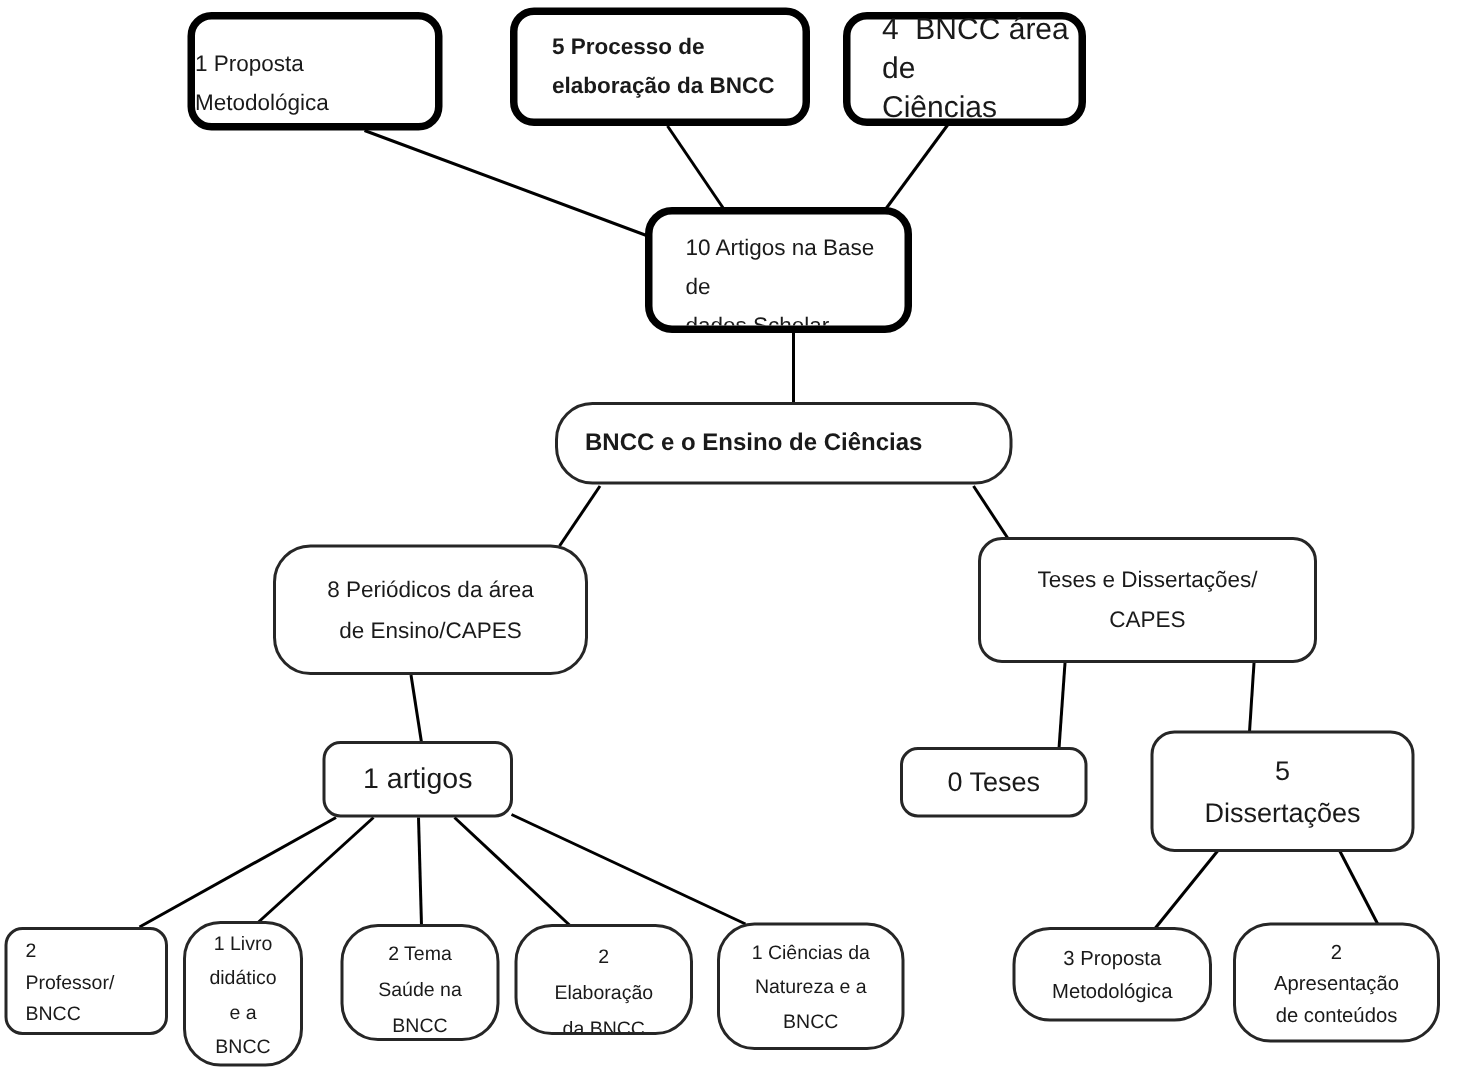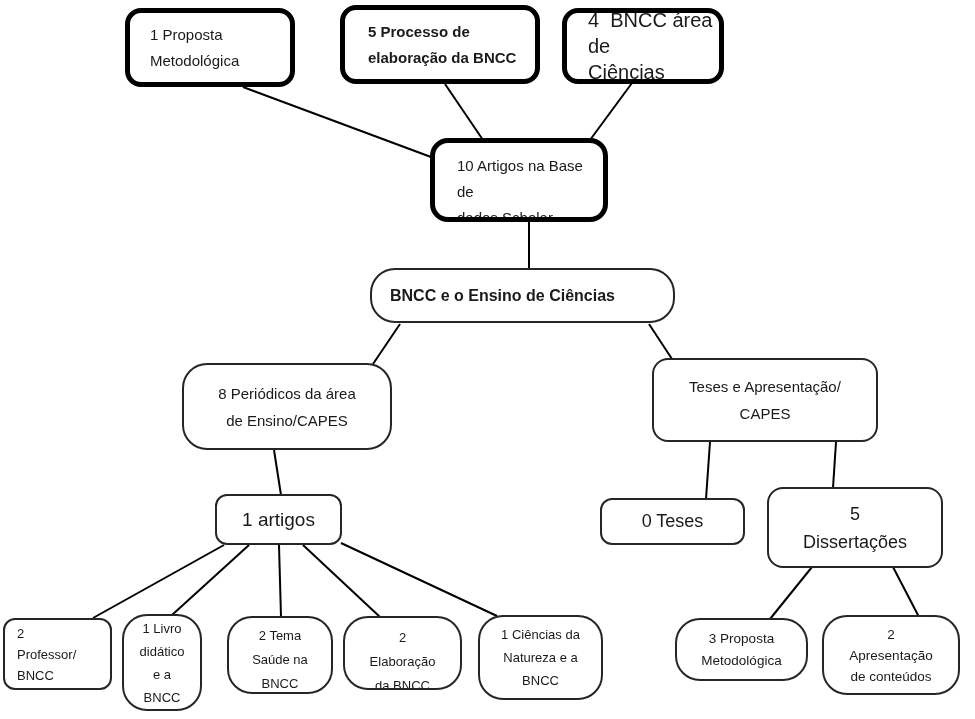--- a/index.html
+++ b/index.html
@@ -47,21 +47,21 @@
     <line x1="249" y1="545" x2="172" y2="615"></line>
     <line x1="279" y1="545" x2="281" y2="617"></line>
     <line x1="303" y1="545" x2="380" y2="617"></line>
     <line x1="341" y1="543" x2="497" y2="616"></line>
     <line x1="710" y1="442" x2="706" y2="499"></line>
     <line x1="836" y1="442" x2="833" y2="488"></line>
     <line x1="812" y1="567" x2="770" y2="619"></line>
     <line x1="893" y1="567" x2="919" y2="617"></line>
   </svg>
 
-  <div class="node thick leftalign" style="left:125px; top:8px; width:170px; height:79px; font-size:15px; line-height:26px; padding-left:20px;">
+  <div class="node thick leftalign" style="left:125px; top:8px; width:170px; height:79px; font-size:15px; line-height:26px; align-items:flex-end;">
     <span class="lbl">1 Proposta
 Metodológica</span>
   </div>
 
   <div class="node thick leftalign" style="left:340px; top:5px; width:200px; height:79px; font-size:15px; line-height:26px; padding-left:23px;font-weight:bold;">
     <span class="lbl">5 Processo de
 elaboração da BNCC</span>
   </div>
 
   <div class="node thick leftalign" style="left:562px; top:8px; width:162px; height:76px; font-size:20px; line-height:26px; padding-left:21px;">
@@ -78,29 +78,29 @@
   <div class="node thin leftalign bold" style="left:370px; top:268px; width:305px; height:55px; font-size:16px; padding-left:18px;">
     <span class="lbl">BNCC e o Ensino de Ciências</span>
   </div>
 
   <div class="node thin" style="left:182px; top:363px; width:210px; height:87px; font-size:15px; line-height:27px;">
     <span class="lbl">8 Periódicos da área
 de Ensino/CAPES</span>
   </div>
 
   <div class="node thin" style="left:652px; top:358px; width:226px; height:84px; font-size:15px; line-height:27px; border-radius:16px;">
-    <span class="lbl">Teses e Apresentação/
+    <span class="lbl">Teses e Dissertações/
 CAPES</span>
   </div>
 
   <div class="node thin r12" style="left:215px; top:494px; width:127px; height:51px; font-size:19px;">
     <span class="lbl">1 artigos</span>
   </div>
 
-  <div class="node thin r12" style="left:600px; top:498px; width:145px; height:47px; font-size:18px;">
+  <div class="node thin r12" style="left:600px; top:498px; width:125px; height:47px; font-size:18px;">
     <span class="lbl">0 Teses</span>
   </div>
 
   <div class="node thin" style="left:767px; top:487px; width:176px; height:81px; font-size:18px; line-height:28px; border-radius:16px;">
     <span class="lbl">5
 Dissertações</span>
   </div>
 
   <div class="node thin r12 leftalign" style="left:3px; top:618px; width:109px; height:72px; font-size:13px; line-height:21px; padding-left:12px;">
     <span class="lbl">2

